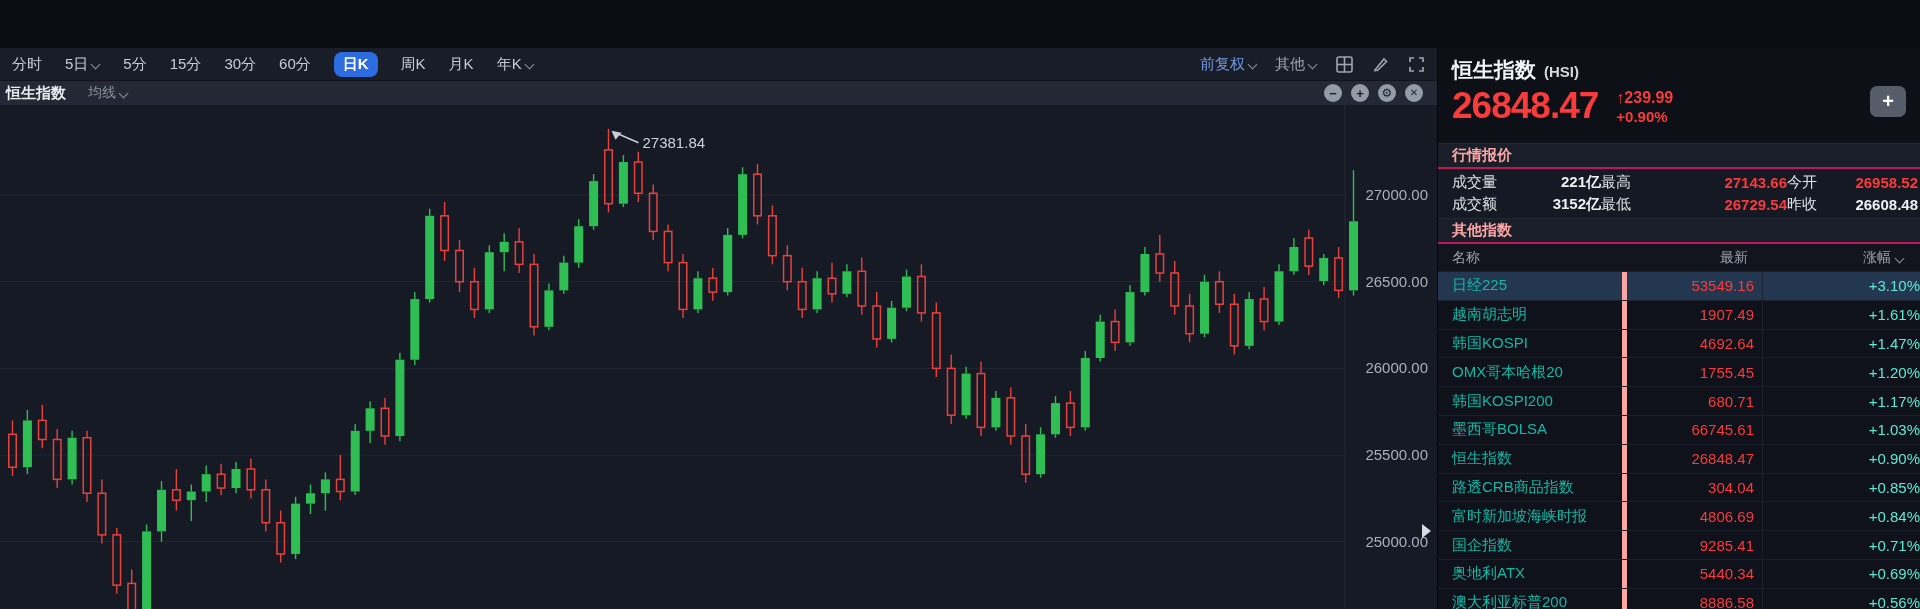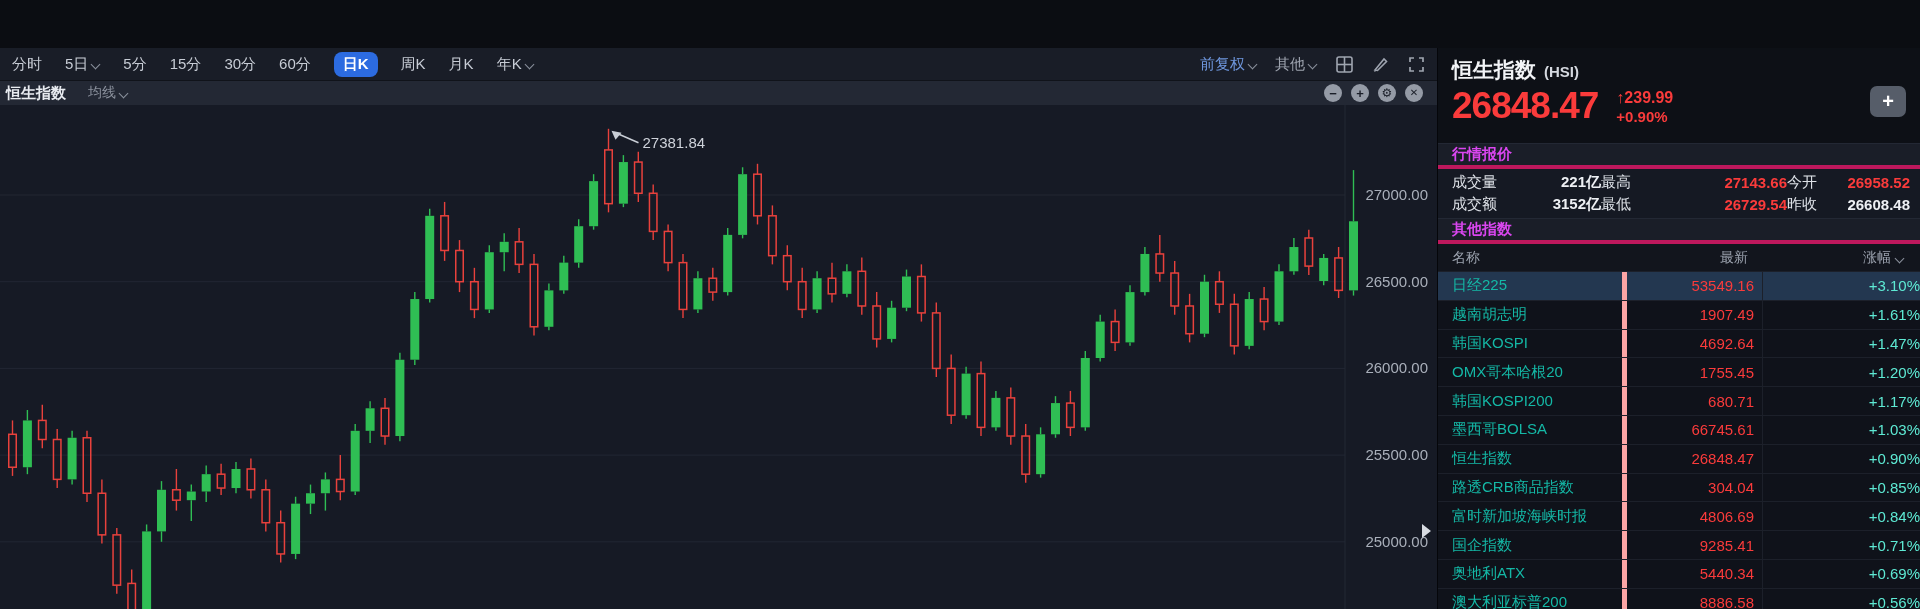--- a/index.html
+++ b/index.html
@@ -36,22 +36,22 @@
   .p-head { position:relative; padding:8px 14px 0 14px; height:95px; }
   .p-title-row { display:flex; align-items:baseline; gap:8px; }
   .p-title { color:#f2f4f7; font-size:21px; font-weight:bold; }
   .p-ticker { color:#d4d8df; font-size:15px; font-weight:bold; }
   .p-price-row { display:flex; align-items:flex-start; margin-top:2px; }
   .p-price { color:#fa3b3b; font-size:37px; font-weight:bold; letter-spacing:-1px; line-height:1.1; }
   .p-chg-col { margin-left:18px; margin-top:3px; }
   .p-chg { color:#fa3b3b; font-size:16px; font-weight:bold; line-height:1.15; }
   .p-chg-pct { color:#fa3b3b; font-size:15px; font-weight:bold; line-height:1.3; }
   .p-add-btn { position:absolute; right:14px; top:38px; width:36px; height:31px; background:#565d69; border-radius:7px; color:#fff; font-size:20px; font-weight:bold; display:flex; align-items:center; justify-content:center; cursor:pointer; }
-  .sec-bar { height:26px; background:#1a1e28; border-top:1px solid #232834; border-bottom:4px solid #be185d; display:flex; align-items:center; padding:0 14px; color:#d946ef; font-size:15px; font-weight:bold; }
-  .quote { background:#151923; padding:2px 10px 3px 14px; }
+  .sec-bar { height:26px; background:#1a1e28; border-top:1px solid #232834; border-bottom:2px solid #be185d; display:flex; align-items:center; padding:0 14px; color:#fca5a5; font-size:15px; font-weight:bold; }
+  .quote { background:#151923; padding:2px 2px 3px 14px; }
   .q-row { display:grid; grid-template-columns:70px 79px 72px 114px 58px 1fr; align-items:center; height:22px; }
   .q-label { color:#dde1e7; font-size:15px; }
   .q-val { font-size:15px; font-weight:bold; text-align:right; color:#eef0f4; }
   .q-val.red { color:#fa3b3b; }
 
   .itable { flex:1; display:flex; flex-direction:column; background:#0f121a; }
   .i-head { display:grid; grid-template-columns:184px 141px 1fr; height:27px; align-items:center; color:#9ba2ae; font-size:14px; background:#12151d; }
   .i-head .c1 { padding-left:14px; }
   .i-head .c2 { text-align:right; padding-right:15px; }
   .i-head .c3 { text-align:right; padding-right:16px; display:flex; align-items:center; justify-content:flex-end; gap:5px; cursor:pointer; }

